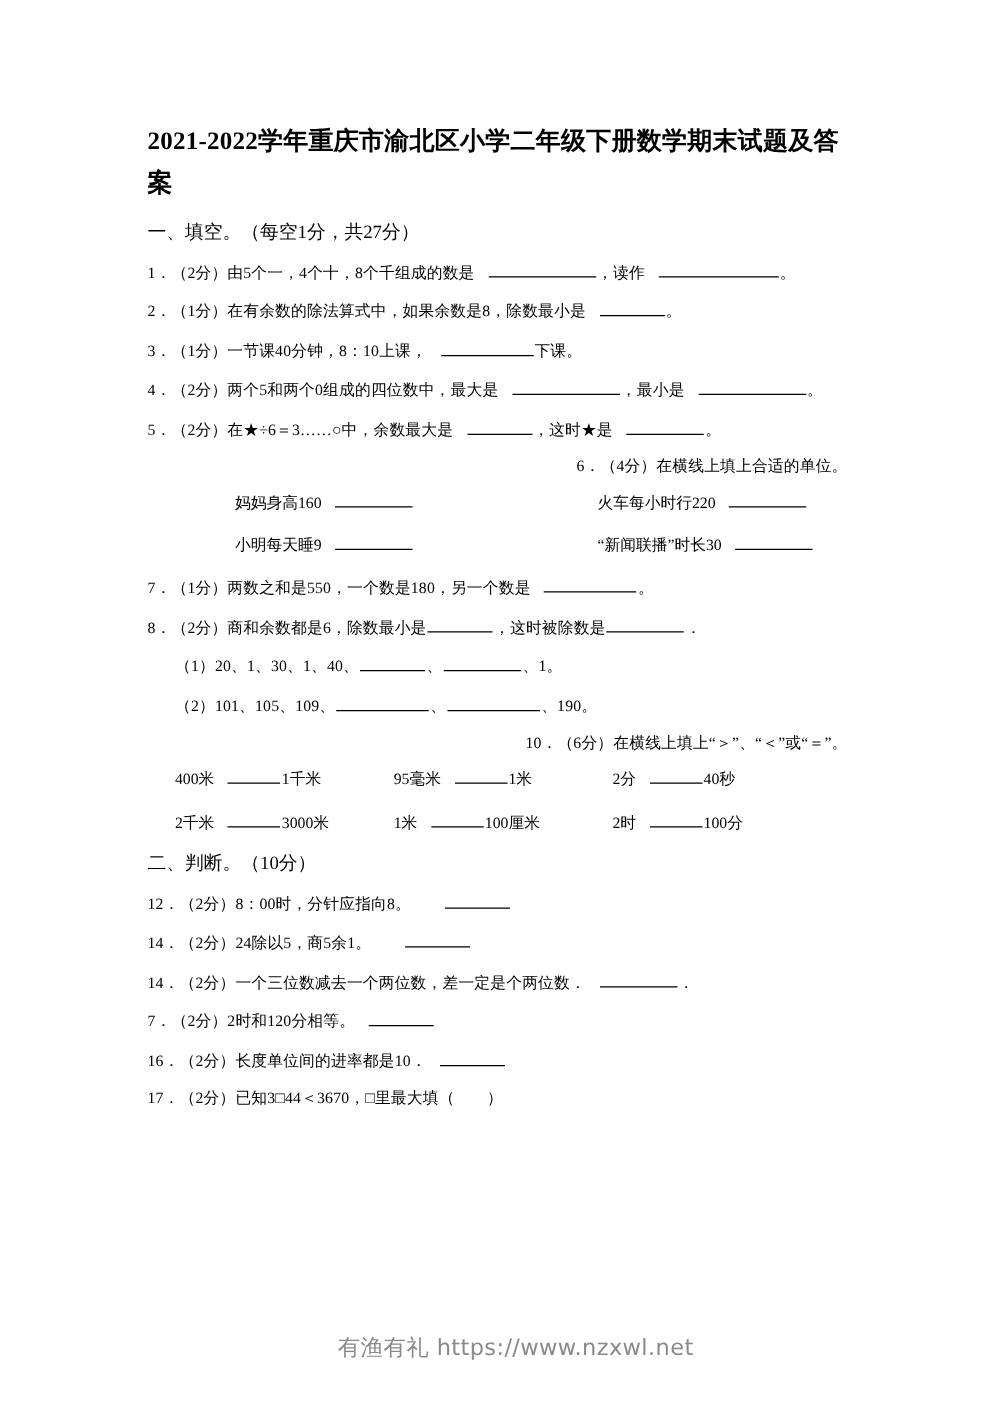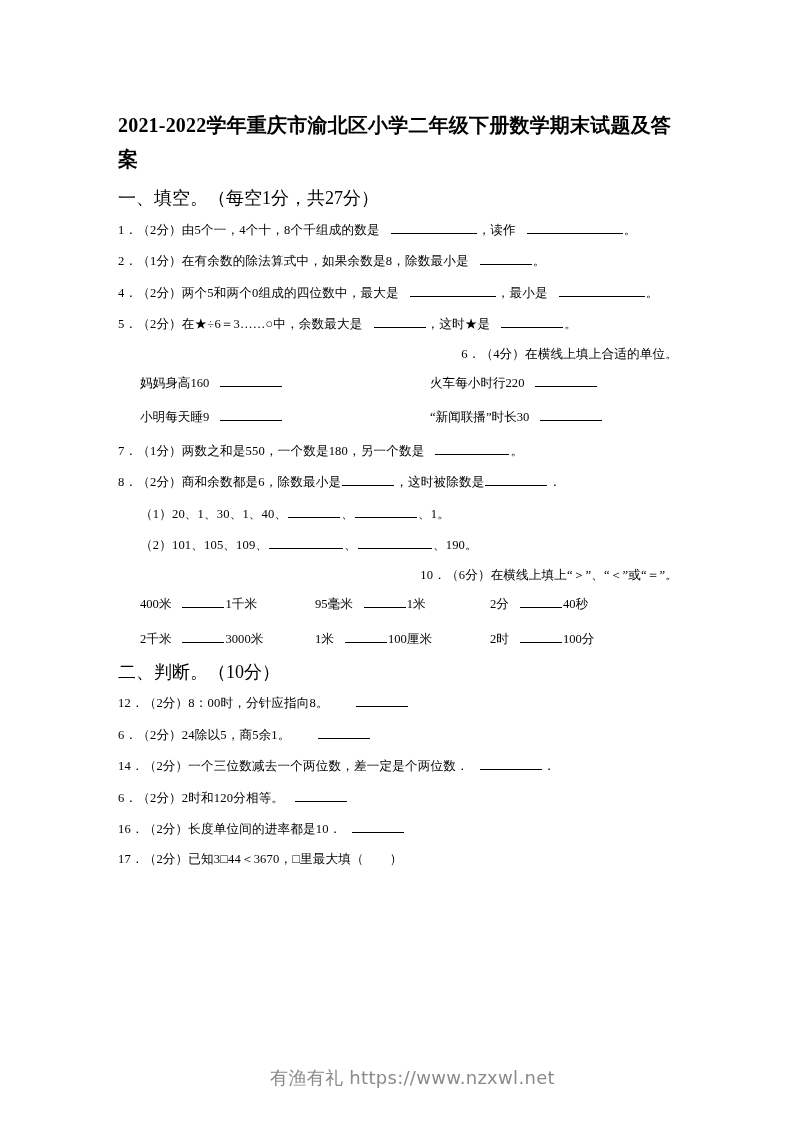--- a/index.html
+++ b/index.html
@@ -25,35 +25,35 @@
     position: absolute;
     left: 118px;
     top: 96px;
     width: 560px;
   }
   .doc-title {
     font-size: 20px;
     font-weight: bold;
     line-height: 34px;
     letter-spacing: 0.2px;
-    margin: 12px 0 14px 0;
+    margin: 0 0 14px 0;
     font-family: "Liberation Serif", "DejaVu Serif", serif;
   }
   .line {
     font-size: 12.6px;
     line-height: 16px;
     margin: 0 0 13.5px 0;
     white-space: nowrap;
     letter-spacing: 0.15px;
   }
   .line.indent {
     padding-left: 22px;
   }
   .section-head {
-    font-size: 18px;
+    font-size: 15px;
     line-height: 16px;
     margin: 0 0 13.5px 0;
     white-space: nowrap;
   }
   .blank {
     display: inline-block;
     border-bottom: 1.1px solid #000;
     vertical-align: baseline;
     height: 13px;
     margin: 0 1px;
@@ -69,20 +69,21 @@
   .unit-row {
     font-size: 12.6px;
     line-height: 16px;
     margin: 0 0 16px 0;
     white-space: nowrap;
     padding-left: 22px;
   }
   .col2 {
     display: inline-block;
     width: 290px;
+    margin-left: 48px;
   }
   .cmp-row {
     font-size: 12.6px;
     line-height: 16px;
     margin: 0 0 17px 0;
     white-space: nowrap;
     padding-left: 22px;
   }
   .cmp-cell {
     display: inline-block;
@@ -111,20 +112,21 @@
   <div class="content">
 
     <h1 class="doc-title">2021-2022学年重庆市渝北区小学二年级下册数学期末试题及答案</h1>
 
     <p class="section-head">一、填空。（每空1分，共27分）</p>
 
     <p class="line"><span>1．（2分）由5个一，4个十，8个千组成的数是</span><span class="gap-sm"></span><span class="blank b-xl"></span><span>，读作</span><span class="gap-sm"></span><span class="blank b-xxl"></span><span>。</span></p>
 
     <p class="line"><span>2．（1分）在有余数的除法算式中，如果余数是8，除数最小是</span><span class="gap-sm"></span><span class="blank b-sm"></span><span>。</span></p>
 
+    <p class="line"><span>3．（1分）一节课40分钟，8：10上课，</span><span class="gap-sm"></span><span class="blank b-lg"></span><span>下课。</span></p>
 
     <p class="line"><span>4．（2分）两个5和两个0组成的四位数中，最大是</span><span class="gap-sm"></span><span class="blank b-xl"></span><span>，最小是</span><span class="gap-sm"></span><span class="blank b-xl"></span><span>。</span></p>
 
     <p class="line"><span>5．（2分）在★÷6＝3……○中，余数最大是</span><span class="gap-sm"></span><span class="blank b-sm"></span><span>，这时★是</span><span class="gap-sm"></span><span class="blank b-md"></span><span>。</span></p>
 
     <p class="line spacer-tight"><span>6．（4分）在横线上填上合适的单位。</span></p>
 
     <p class="unit-row"><span class="col2"><span>妈妈身高160</span><span class="gap-sm"></span><span class="blank b-md"></span></span><span><span>火车每小时行220</span><span class="gap-sm"></span><span class="blank b-md"></span></span></p>
 
     <p class="unit-row"><span class="col2"><span>小明每天睡9</span><span class="gap-sm"></span><span class="blank b-md"></span></span><span><span>“新闻联播”时长30</span><span class="gap-sm"></span><span class="blank b-md"></span></span></p>
@@ -142,25 +144,25 @@
 
     <p class="cmp-row"><span class="cmp-cell"><span>400米</span><span class="gap-sm"></span><span class="blank b-xs"></span><span>1千米</span></span><span class="cmp-cell"><span>95毫米</span><span class="gap-sm"></span><span class="blank b-xs"></span><span>1米</span></span><span class="cmp-cell last"><span>2分</span><span class="gap-sm"></span><span class="blank b-xs"></span><span>40秒</span></span></p>
 
     <p class="cmp-row"><span class="cmp-cell"><span>2千米</span><span class="gap-sm"></span><span class="blank b-xs"></span><span>3000米</span></span><span class="cmp-cell"><span>1米</span><span class="gap-sm"></span><span class="blank b-xs"></span><span>100厘米</span></span><span class="cmp-cell last"><span>2时</span><span class="gap-sm"></span><span class="blank b-xs"></span><span>100分</span></span></p>
 
 
     <p class="section-head">二、判断。（10分）</p>
 
     <p class="line"><span>12．（2分）8：00时，分针应指向8。</span><span class="gap-md"></span><span class="blank b-sm"></span></p>
 
-    <p class="line"><span>6．（2分）24除以5，商5余1。</span><span class="gap-md"></span><span class="blank b-sm"></span></p>
+    <p class="line"><span>14．（2分）24除以5，商5余1。</span><span class="gap-md"></span><span class="blank b-sm"></span></p>
 
     <p class="line"><span>14．（2分）一个三位数减去一个两位数，差一定是个两位数．</span><span class="gap-sm"></span><span class="blank b-md"></span><span>．</span></p>
 
-    <p class="line"><span>6．（2分）2时和120分相等。</span><span class="gap-sm"></span><span class="blank b-sm"></span></p>
+    <p class="line"><span>7．（2分）2时和120分相等。</span><span class="gap-sm"></span><span class="blank b-sm"></span></p>
 
     <p class="line"><span>16．（2分）长度单位间的进率都是10．</span><span class="gap-sm"></span><span class="blank b-sm"></span></p>
 
 
     <p class="line"><span>17．（2分）已知3□44＜3670，□里最大填（</span><span class="gap-md"></span><span>）</span></p>
 
   </div>
 
   <div class="footer">
     <span class="wm-cn">有渔有礼</span><span>https://www.nzxwl.net</span>

